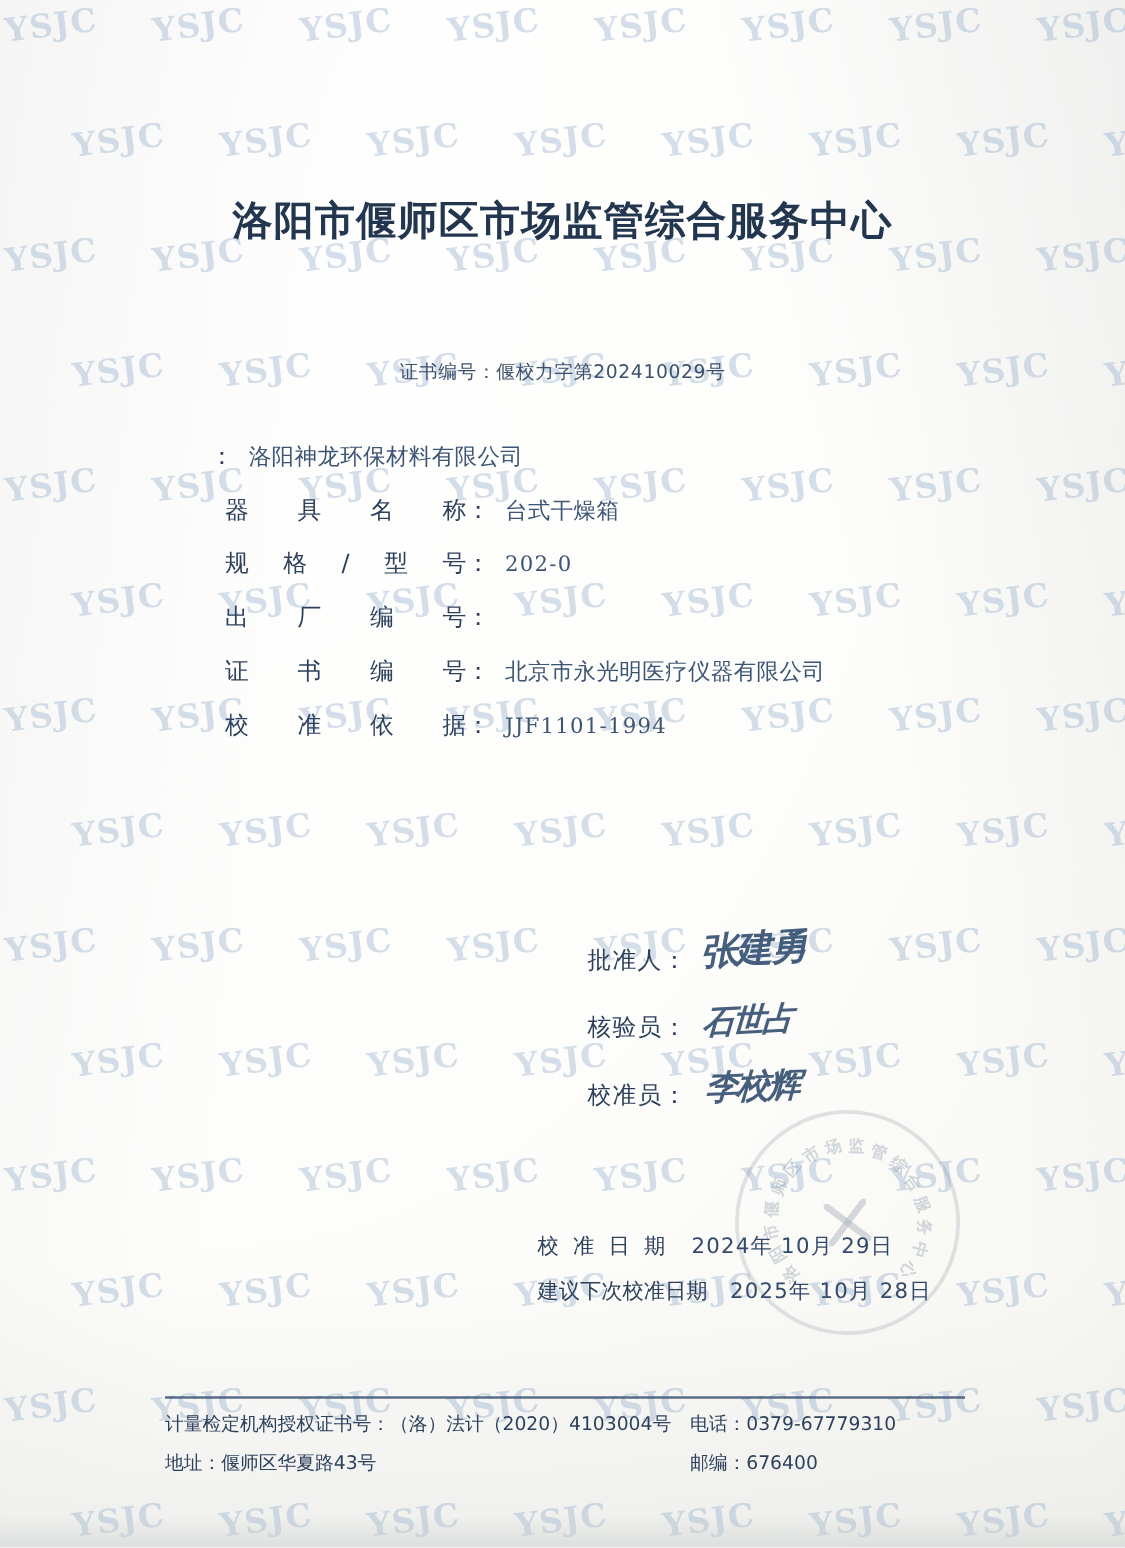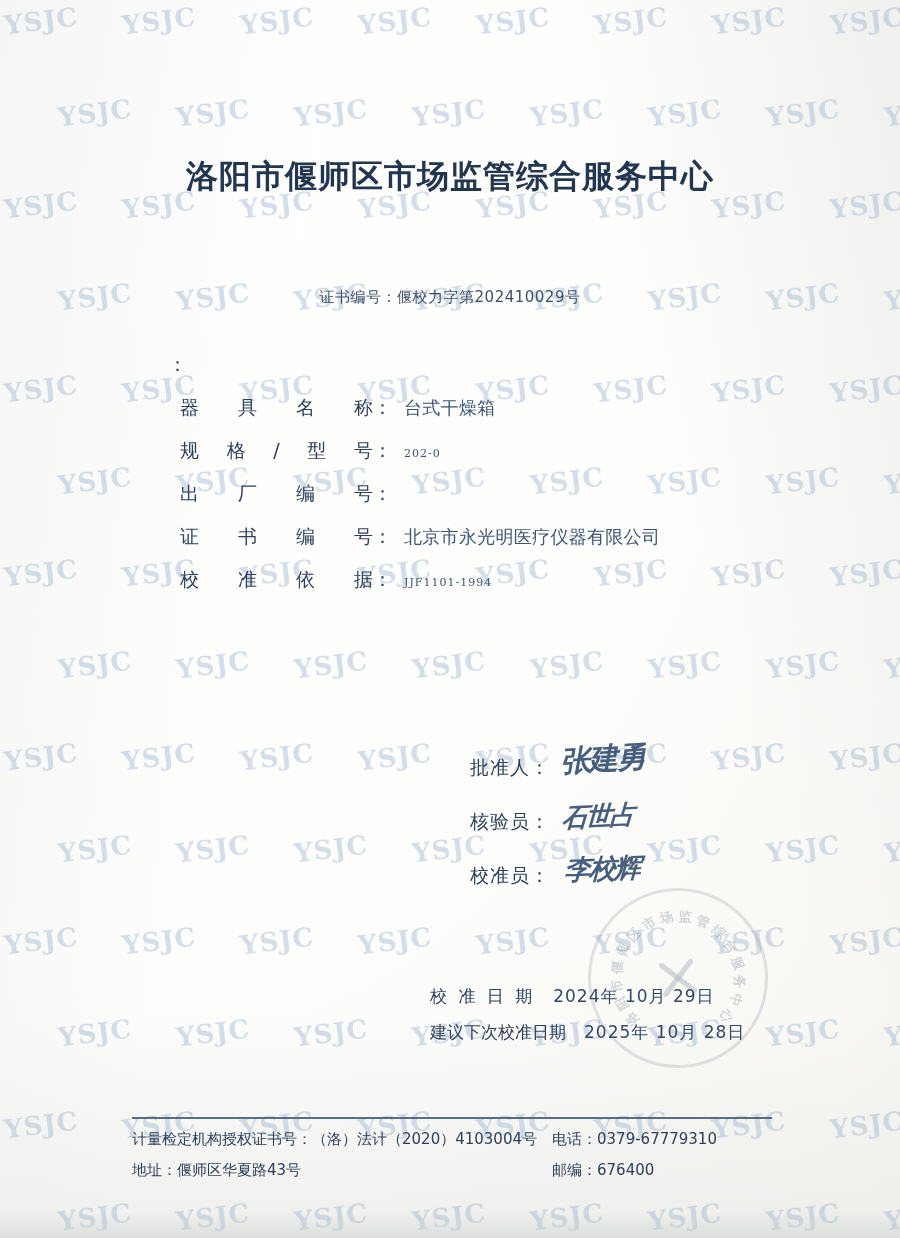--- a/index.html
+++ b/index.html
@@ -131,21 +131,21 @@
   }
   .field-value {
     flex: 1;
     font-size: 18px;
     color: #3d5574;
     padding-left: 12px;
     letter-spacing: 0.3px;
   }
   .field-value.latin {
     font-family: "DejaVu Serif", "Liberation Serif", serif;
-    font-size: 11px;
+    font-size: 17px;
     letter-spacing: 1px;
   }
 
   
   .signatures {
     position: absolute;
     top: 755px;
     left: 470px;
     width: 380px;
   }
@@ -401,20 +401,21 @@
 
     <div class="title-main">洛阳市偃师区市场监管综合服务中心</div>
 
     <div class="cert-no">
       <span>证书编号：</span><span>偃校力字第202410029号</span>
     </div>
 
     <div class="fields" id="fields-container">
         <div class="field-row">
           <div class="field-colon">：</div>
+          <div class="field-value">洛阳神龙环保材料有限公司</div>
         </div>
         <div class="field-row">
           <div class="field-label">
             <span class="lbl-text">器具名称</span>
           </div>
           <div class="field-colon">：</div>
           <div class="field-value">台式干燥箱</div>
         </div>
         <div class="field-row">
           <div class="field-label">

